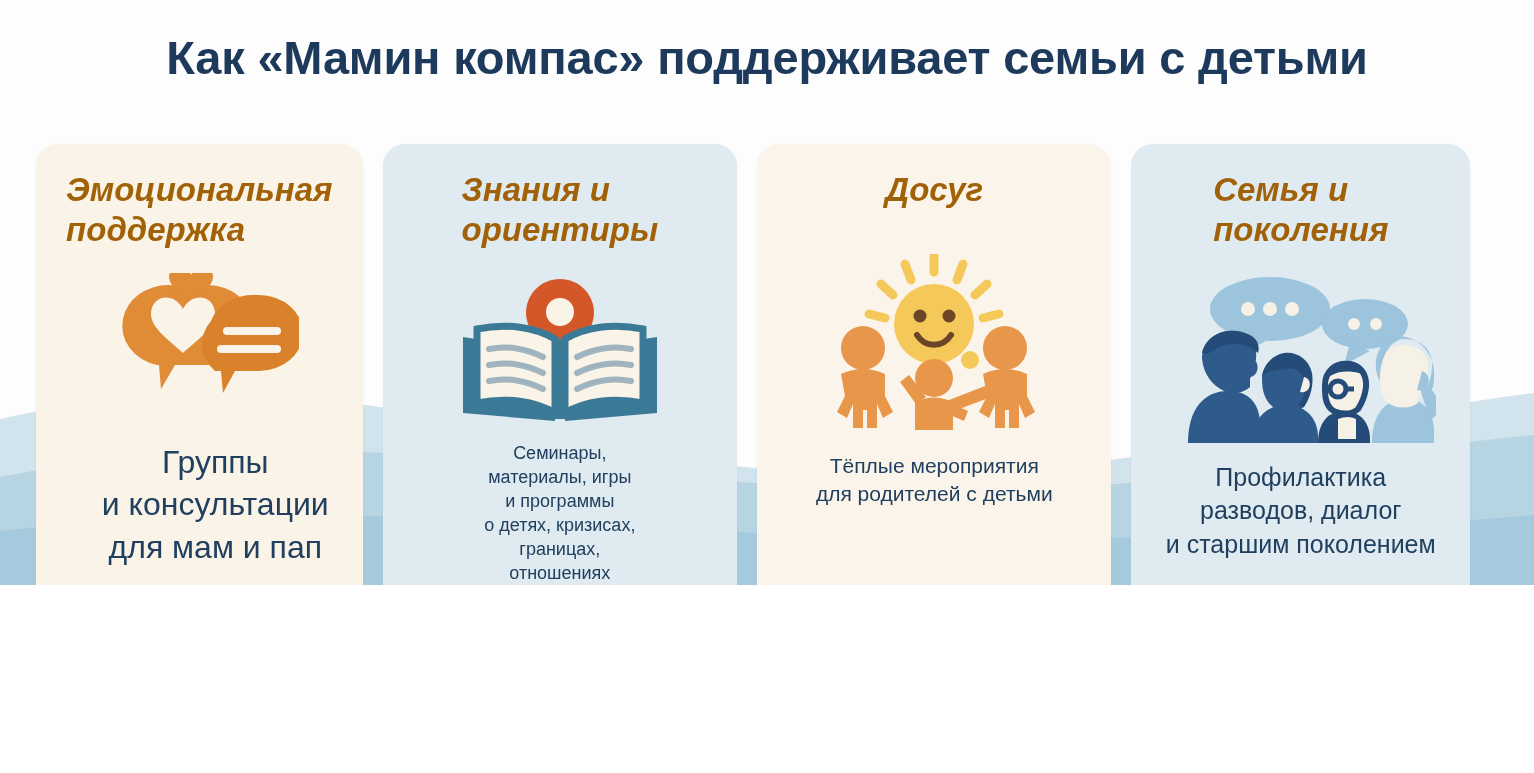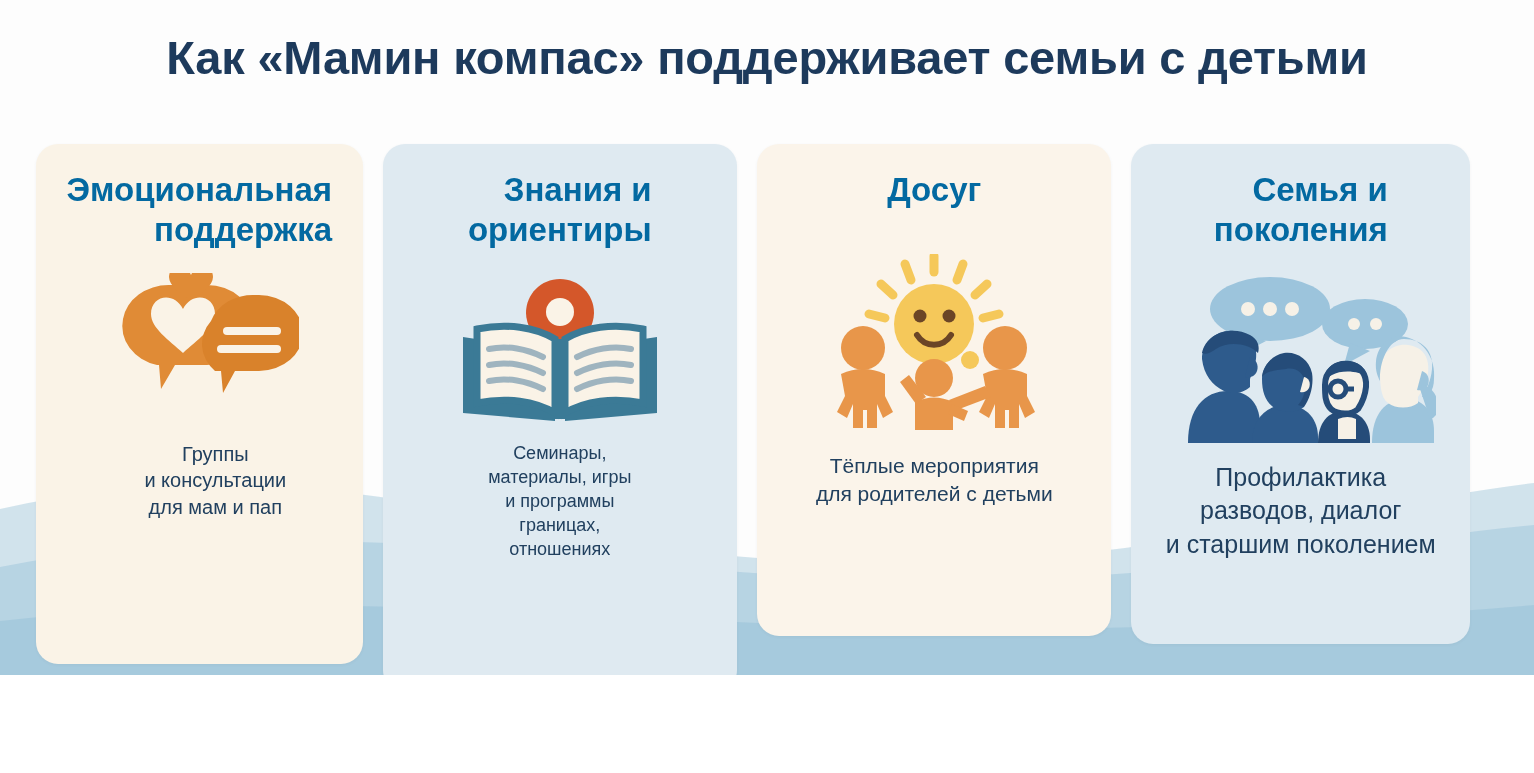--- a/index.html
+++ b/index.html
@@ -7,21 +7,21 @@
   html,body { width:1534px; height:773px; }
   body {
     font-family: "Liberation Sans", "DejaVu Sans", sans-serif;
     background:#FFFFFF;
     overflow:hidden;
     position:relative;
   }
   #stage {
     position:relative;
     width:1534px;
-    height:675px;
+    height:585px;
     background:#FDFDFD;
     overflow:hidden;
   }
 
   
   .waves {
     position:absolute;
     left:0; bottom:0;
     width:1534px; height:240px;
     z-index:0;
@@ -66,40 +66,41 @@
     box-shadow:0 1px 3px rgba(80,100,120,.07);
   }
   .card.c0 { width:328px; background:#FAF3E7; min-height:520px; }
   .card.c1 { width:356px; background:#DFEAF1; min-height:548px; }
   .card.c2 { width:356px; background:#FBF4EA; min-height:492px; }
   .card.c3 { width:340px; background:#DFEAF1; min-height:500px; }
 
   .card-title {
     font-size:33px;
     font-weight:bold;
-    color:#0369a1;
-    text-align:right;
+    color:#a16207;
+    text-align:left;
     line-height:1.22;
     padding:0 4px;
+    font-style:italic;
   }
   .card-icon {
     margin:22px 0 18px;
     display:flex;
     align-items:center;
     justify-content:center;
     height:150px;
   }
   .card-body {
     font-size:26px;
     color:#21405F;
     text-align:center;
     line-height:1.34;
     padding:0 2px;
   }
-  .card.c0 .card-body { font-size:20px;margin-left:32px; }
+  .card.c0 .card-body { font-size:32px;margin-left:32px; }
   .card.c1 .card-body { font-size:18px; }
   .card.c2 .card-body { font-size:21px; }
   .card.c3 .card-body { font-size:25px; }
 </style>
 </head>
 <body>
 
 <div id="stage">
 
   <svg class="waves" viewBox="0 0 1534 240" preserveAspectRatio="none">
@@ -169,20 +170,21 @@
 
           <path d="M176,76 C158,72 138,76 122,84" stroke="#9FB4BF" stroke-width="6" fill="none" stroke-linecap="round"></path>
           <path d="M176,92 C158,88 138,92 122,100" stroke="#9FB4BF" stroke-width="6" fill="none" stroke-linecap="round"></path>
           <path d="M176,108 C158,104 138,108 122,116" stroke="#9FB4BF" stroke-width="6" fill="none" stroke-linecap="round"></path>
         </svg>
       </div>
       <div class="card-body">
         <div>Семинары,</div>
         <div>материалы, игры</div>
         <div>и программы</div>
+        <div>о детях, кризисах,</div>
         <div>границах,</div>
         <div>отношениях</div>
       </div>
     </div>
 
     <div class="card c2">
       <div class="card-title">
         <div>Досуг</div>
       </div>
       <div class="card-icon" style="height:176px;margin-top:44px;">

